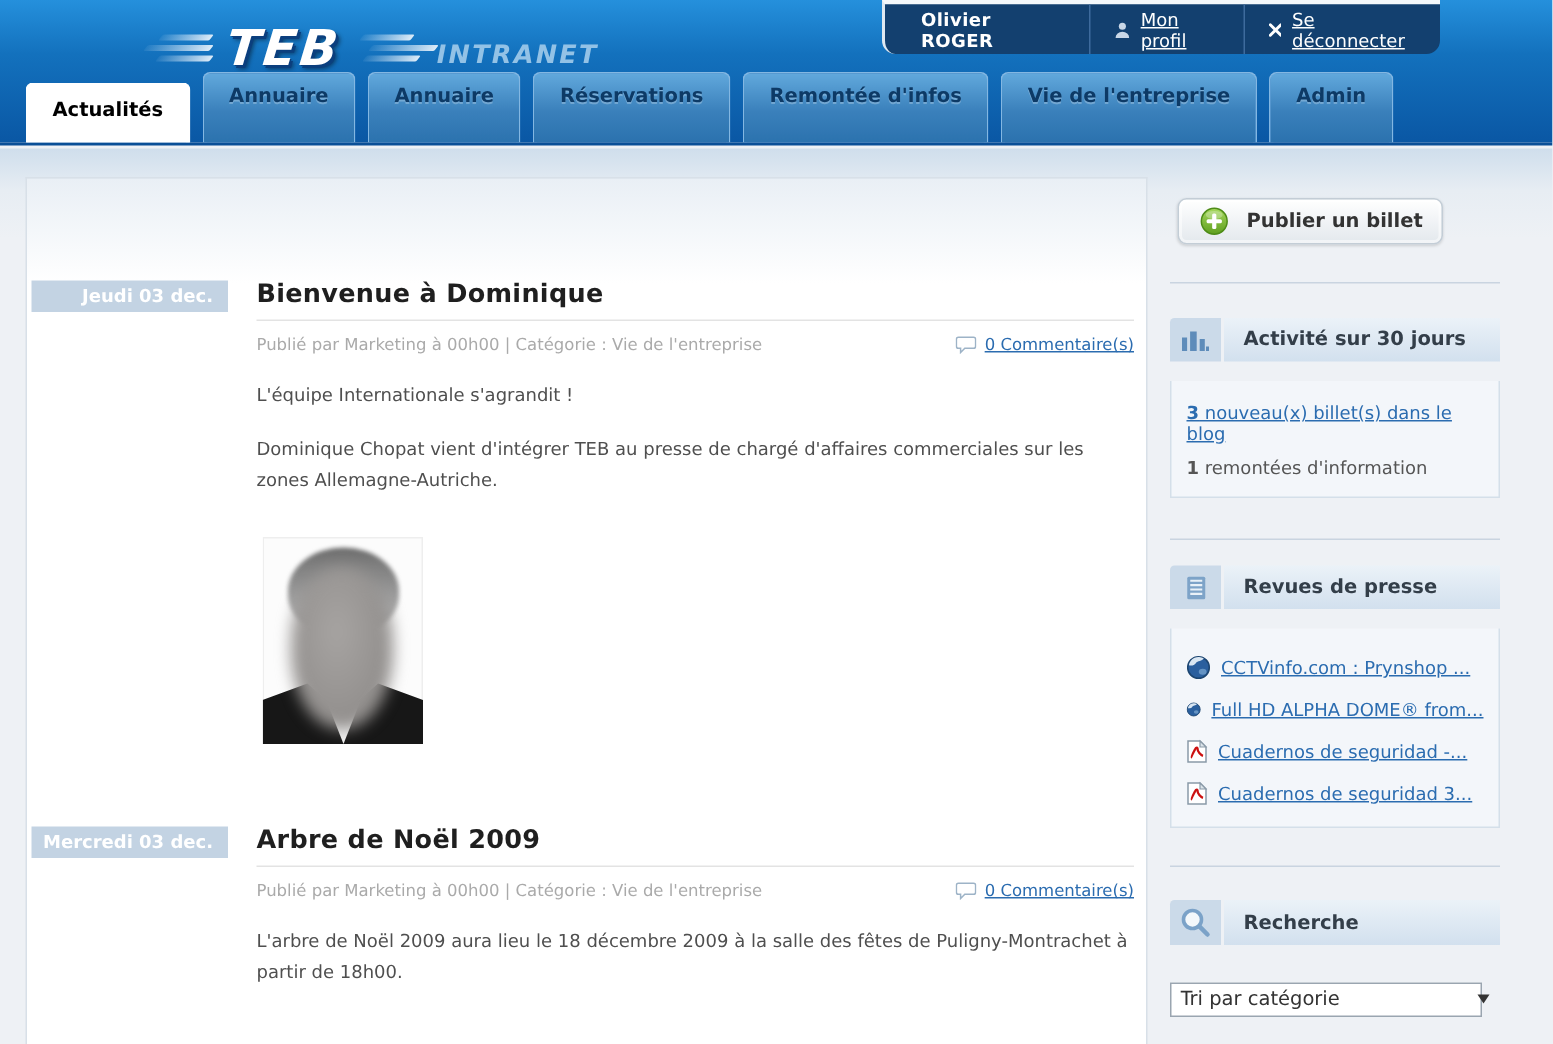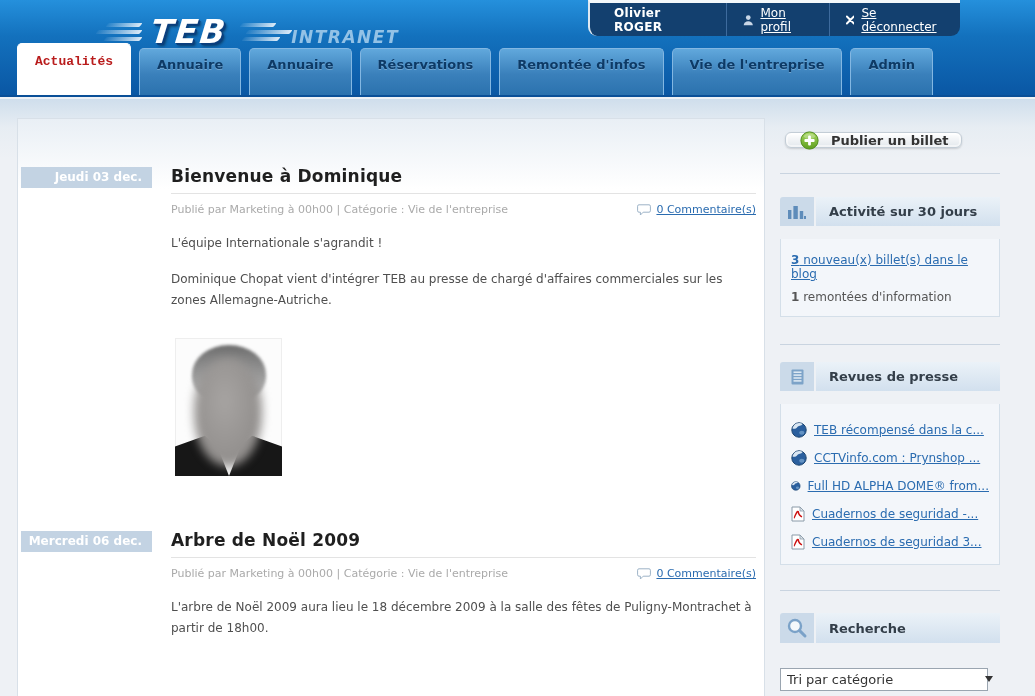--- a/index.html
+++ b/index.html
@@ -35,33 +35,33 @@
   .userbox .name { font-weight:bold; padding:0 24px; letter-spacing:.3px; }
   .userbox .vsep { width:1px; background:#3e6b9d; }
   .userbox a { color:#fff; }
 
   
   .tabs { position:absolute; left:17px; bottom:0; display:flex; gap:8px; align-items:flex-end; }
   .tab { height:47px; line-height:32px; padding:0 17px; font-size:13px; font-weight:bold;
     color:#0d3a66; background:linear-gradient(180deg,#61a8dc 0%,#3a80bb 55%,#2b72ae 100%);
     border:1px solid #83b7e2; border-bottom:none; border-radius:5px 5px 0 0; cursor:pointer;
     text-shadow:0 1px 0 rgba(255,255,255,.25); }
-  .tab.active { height:52px; line-height:36px; background:#ffffff; color:#b91c1c;
-    border-color:#ffffff; text-shadow:none;font-family:Liberation Mono, monospace; }
+  .tab.active { height:40px; line-height:36px; background:#ffffff; color:#000000;
+    border-color:#ffffff; text-shadow:none; }
 
   
   .page { position:absolute; top:99px; left:0; width:1035px; height:597px;
     background:linear-gradient(180deg,#cfdeec 0%,#e7edf3 28px,#eef1f5 60px); }
 
   
   .panel { position:absolute; left:17px; top:19px; width:748px; height:640px;
     background:linear-gradient(180deg,#e9eff5 0%,#ffffff 70px); border:1px solid #d8e0e8; border-bottom:none; }
 
   .post { position:relative; }
-  .post-1 { margin-top:47px; }
+  .post-1 { margin-top:67px; }
   .post-2 { margin-top:54px; }
   .date-badge { position:absolute; left:3px; top:1px; width:131px; height:21px;
     background:#c3d3e3; color:#ffffff; font-size:12px; font-weight:bold;
     text-align:right; padding:3px 10px 0 0; }
   .post-head { margin:0 8px 0 153px; border-bottom:1px solid #e3e3e3; padding-bottom:7px; }
   .post-title { font-size:17px; font-weight:bold; color:#1f1f1f; letter-spacing:.2px; }
   .post-meta { margin:0 8px 0 153px; padding-top:9px; display:flex;
     justify-content:space-between; align-items:center; font-size:11px; color:#aaaaaa; }
   .comment-link { color:#2b6cb0; font-size:11px; display:flex; align-items:center; gap:5px; white-space:nowrap; }
   .post-body { margin:0 8px 0 153px; }
@@ -76,21 +76,21 @@
   .photo .suit { position:absolute; left:0; bottom:0; width:100%; height:42px; background:#171717;
     clip-path:polygon(0 30%,28% 4%,43% 38%,50% 50%,57% 38%,72% 4%,100% 30%,100% 100%,0 100%); }
   .photo .shirt { position:absolute; left:43px; bottom:0; width:22px; height:28px; background:#f2f2f2;
     clip-path:polygon(0 0,100% 0,50% 100%); }
   .photo .face { position:absolute; left:19px; top:20px; width:68px; height:108px;
     border-radius:48%; background:radial-gradient(ellipse at 45% 40%,#a7a4a2 0%,#918e8c 70%,#868381 100%);
     filter:blur(5px); }
 
   
   .sidebar { position:absolute; left:780px; top:12px; width:220px; }
-  .publish-btn { display:flex; align-items:center; gap:12px; margin:21px 0 0 5px; width:177px; height:16px;
+  .publish-btn { display:flex; align-items:center; gap:12px; margin:21px 0 0 5px; width:177px; height:31px;
     background:linear-gradient(180deg,#ffffff,#eef1f4 60%,#e3e8ed); border:1px solid #c3cdd6;
     border-radius:6px; box-shadow:0 1px 2px rgba(0,0,0,.15),0 0 0 2px rgba(255,255,255,.5) inset;
     font-family:inherit; font-size:13px; font-weight:bold; color:#333; cursor:pointer; padding:0 0 0 14px; }
   .divider { height:1px; background:#c9d4e0; margin-top:25px; }
   .divider.d2 { margin-top:27px; }
   .sb-box { margin-top:23px; }
   .sb-box.press { margin-top:17px; }
   .box-header { display:flex; height:29px; }
   .box-icon { width:34px; background:#cbdae9; border-radius:3px 0 0 0; margin-right:2px;
     display:flex; align-items:center; justify-content:center; }
@@ -186,21 +186,21 @@
         <div class="photo">
           <div class="hair"></div>
           <div class="suit"></div>
           <div class="shirt"></div>
           <div class="face"></div>
         </div>
       </div>
     </article>
 
     <article class="post post-2">
-      <div class="date-badge">Mercredi 06 dec.</div>
+      <div class="date-badge">Mercredi 03 dec.</div>
       <div class="post-head">
         <span class="post-title">Arbre de Noël 2009</span>
       </div>
       <div class="post-meta">
         <span>Publié par Marketing à 00h00 | Catégorie : Vie de l'entreprise</span>
         <a class="comment-link">
           <svg width="14" height="12" viewBox="0 0 14 12">
             <path d="M2 .8 h10 a1.4 1.4 0 0 1 1.4 1.4 v4.6 a1.4 1.4 0 0 1 -1.4 1.4 H6.2 L3.4 11 V8.2 H2 A1.4 1.4 0 0 1 .6 6.8 V2.2 A1.4 1.4 0 0 1 2 .8 z" fill="#ffffff" stroke="#9db3c7" stroke-width="1"></path>
           </svg>
           <span>0 Commentaire(s)</span>
@@ -268,28 +268,20 @@
         </div>
         <div class="box-title">Revues de presse</div>
       </div>
       <div class="box-body">
         <div class="press-row">
           <svg width="16" height="16" viewBox="0 0 16 16">
             <circle cx="8" cy="8" r="7.2" fill="#2a5f9e" stroke="#1c4570" stroke-width="1"></circle>
             <path d="M1.6 6.5 A6.6 6.6 0 0 1 11.5 1.9 C10.4 4.2 7.4 3.2 6.2 5.2 C5.1 7 2.8 6.9 1.6 6.5 z" fill="#d9e6f2"></path>
             <ellipse cx="10.8" cy="10.8" rx="2.6" ry="2" fill="#6f9cc9" opacity="0.85"></ellipse>
           </svg>
-          <a>TEB récompensé dans la c...</a>
-        </div>
-        <div class="press-row">
-          <svg width="16" height="16" viewBox="0 0 16 16">
-            <circle cx="8" cy="8" r="7.2" fill="#2a5f9e" stroke="#1c4570" stroke-width="1"></circle>
-            <path d="M1.6 6.5 A6.6 6.6 0 0 1 11.5 1.9 C10.4 4.2 7.4 3.2 6.2 5.2 C5.1 7 2.8 6.9 1.6 6.5 z" fill="#d9e6f2"></path>
-            <ellipse cx="10.8" cy="10.8" rx="2.6" ry="2" fill="#6f9cc9" opacity="0.85"></ellipse>
-          </svg>
           <a>CCTVinfo.com : Prynshop ...</a>
         </div>
         <div class="press-row">
           <svg width="16" height="16" viewBox="0 0 16 16">
             <circle cx="8" cy="8" r="7.2" fill="#2a5f9e" stroke="#1c4570" stroke-width="1"></circle>
             <path d="M1.6 6.5 A6.6 6.6 0 0 1 11.5 1.9 C10.4 4.2 7.4 3.2 6.2 5.2 C5.1 7 2.8 6.9 1.6 6.5 z" fill="#d9e6f2"></path>
             <ellipse cx="10.8" cy="10.8" rx="2.6" ry="2" fill="#6f9cc9" opacity="0.85"></ellipse>
           </svg>
           <a>Full HD ALPHA DOME® from...</a>
         </div>

